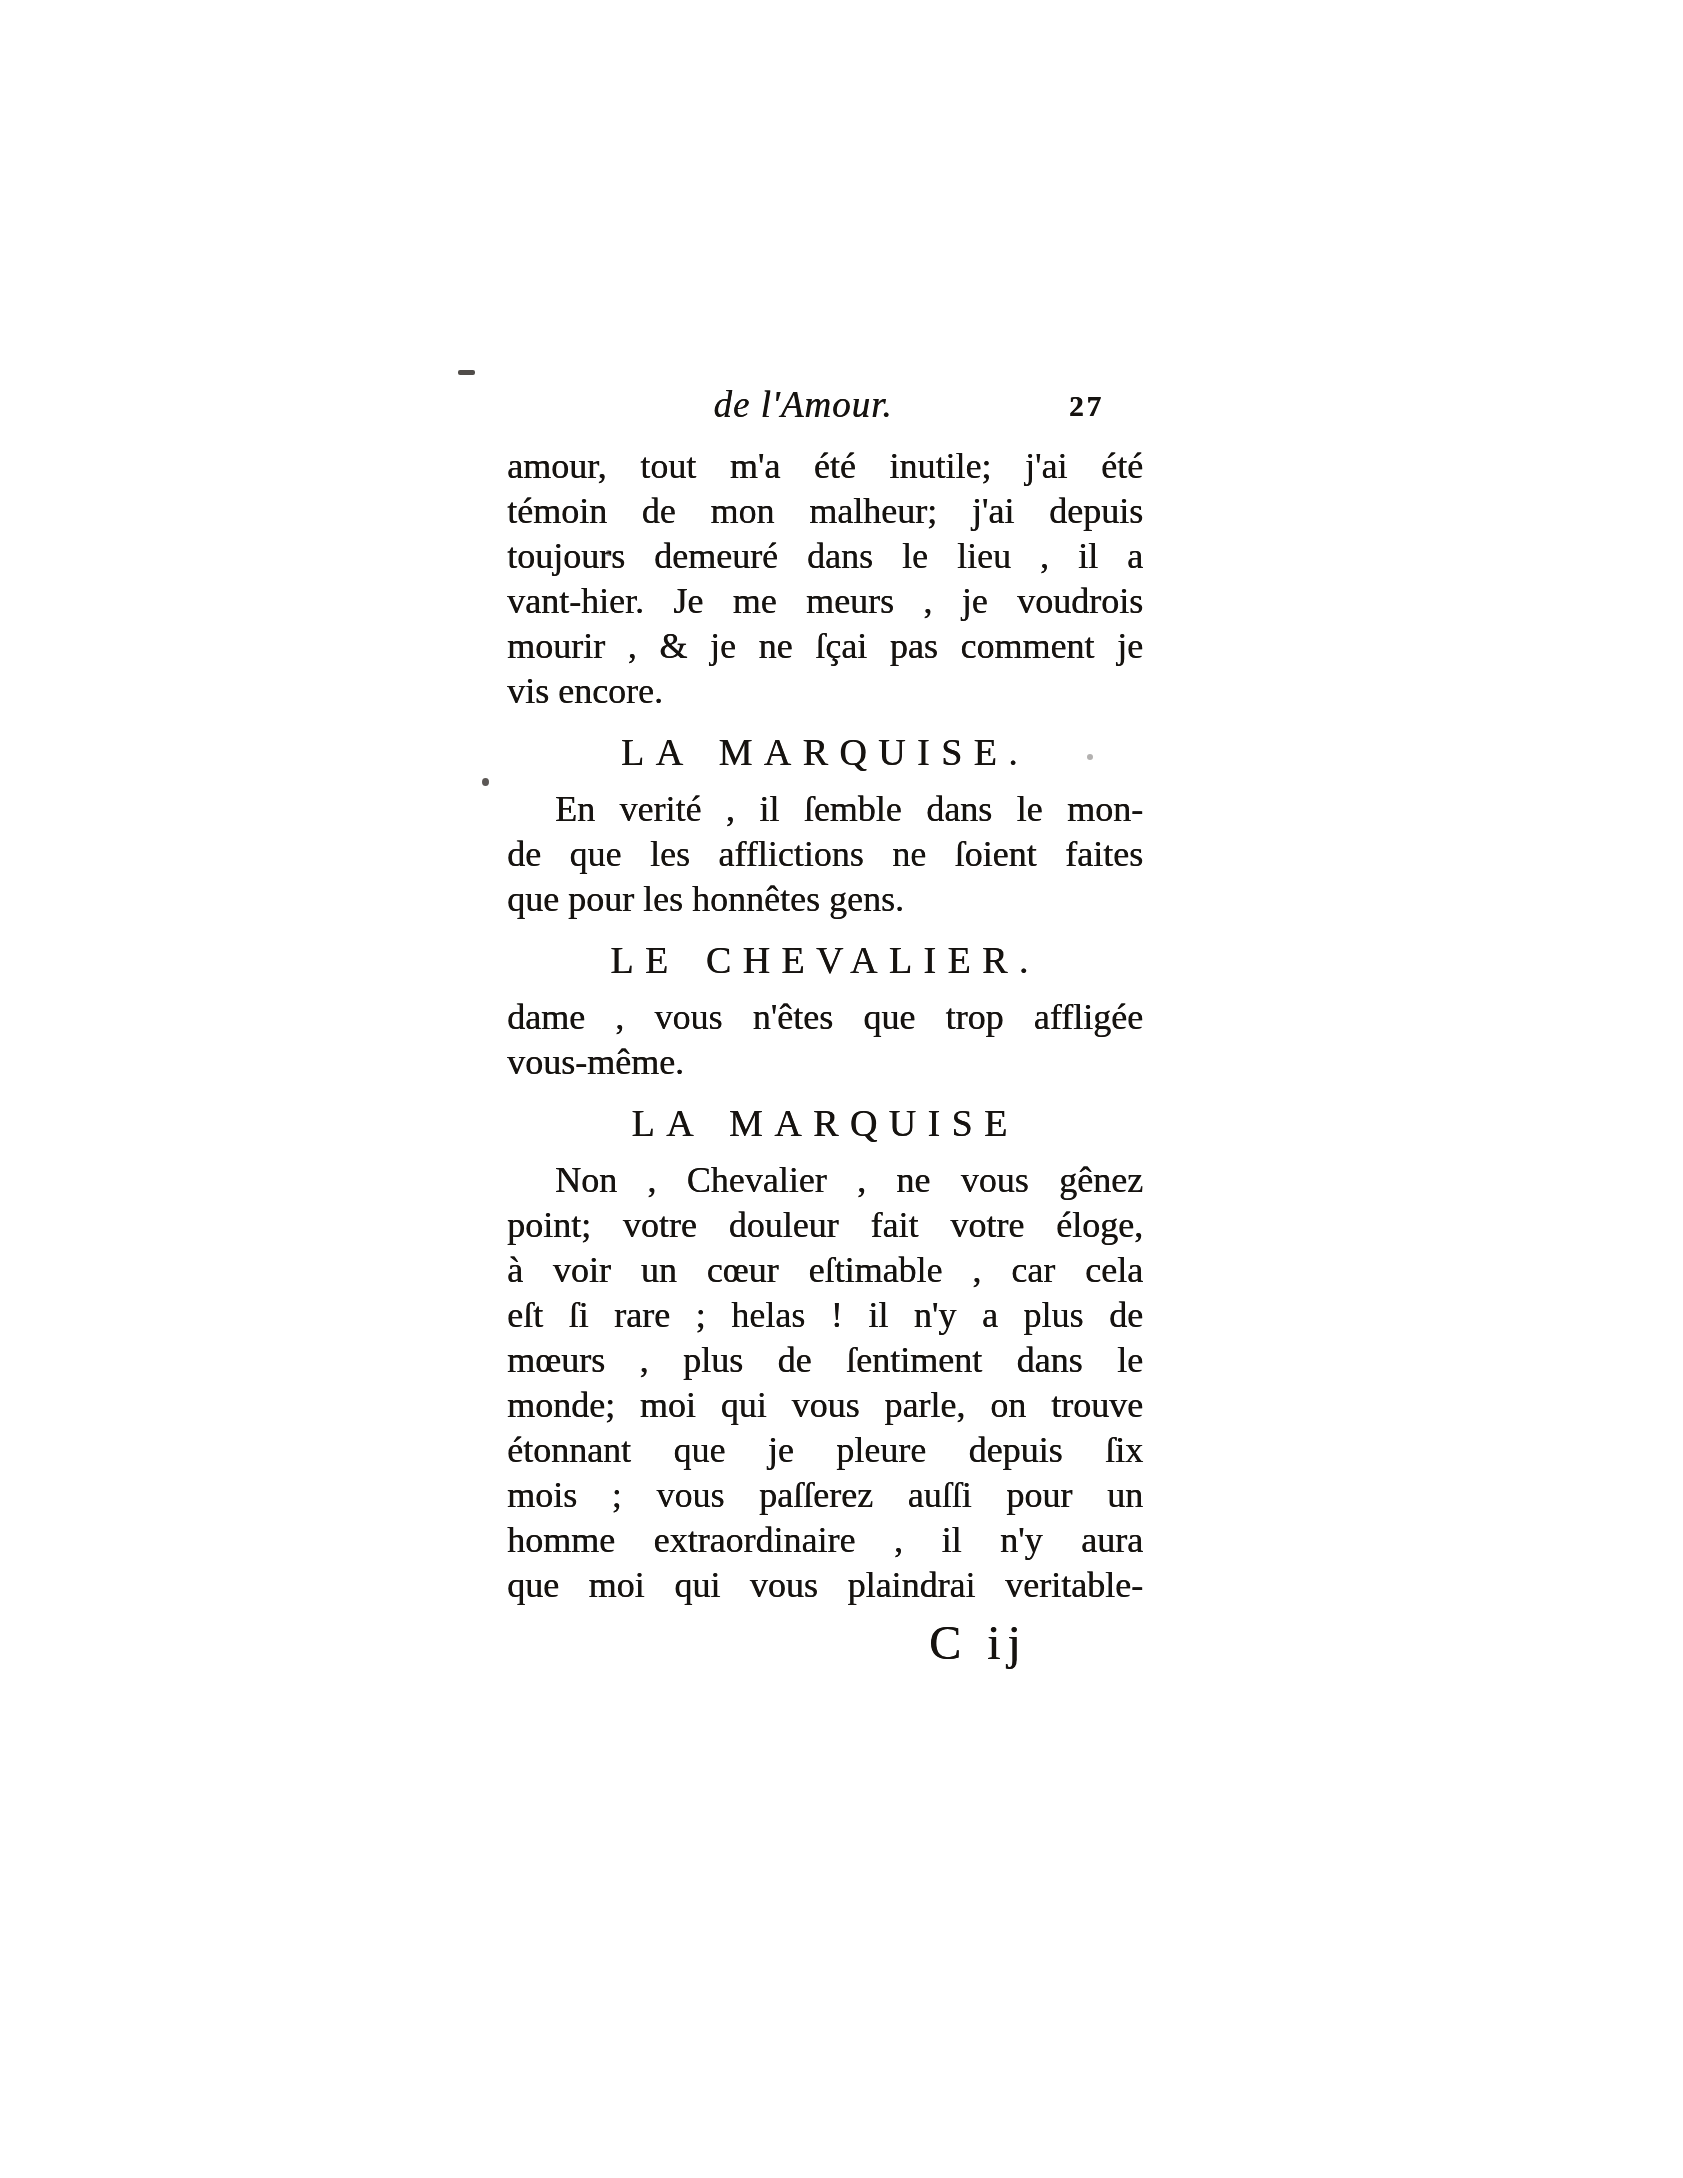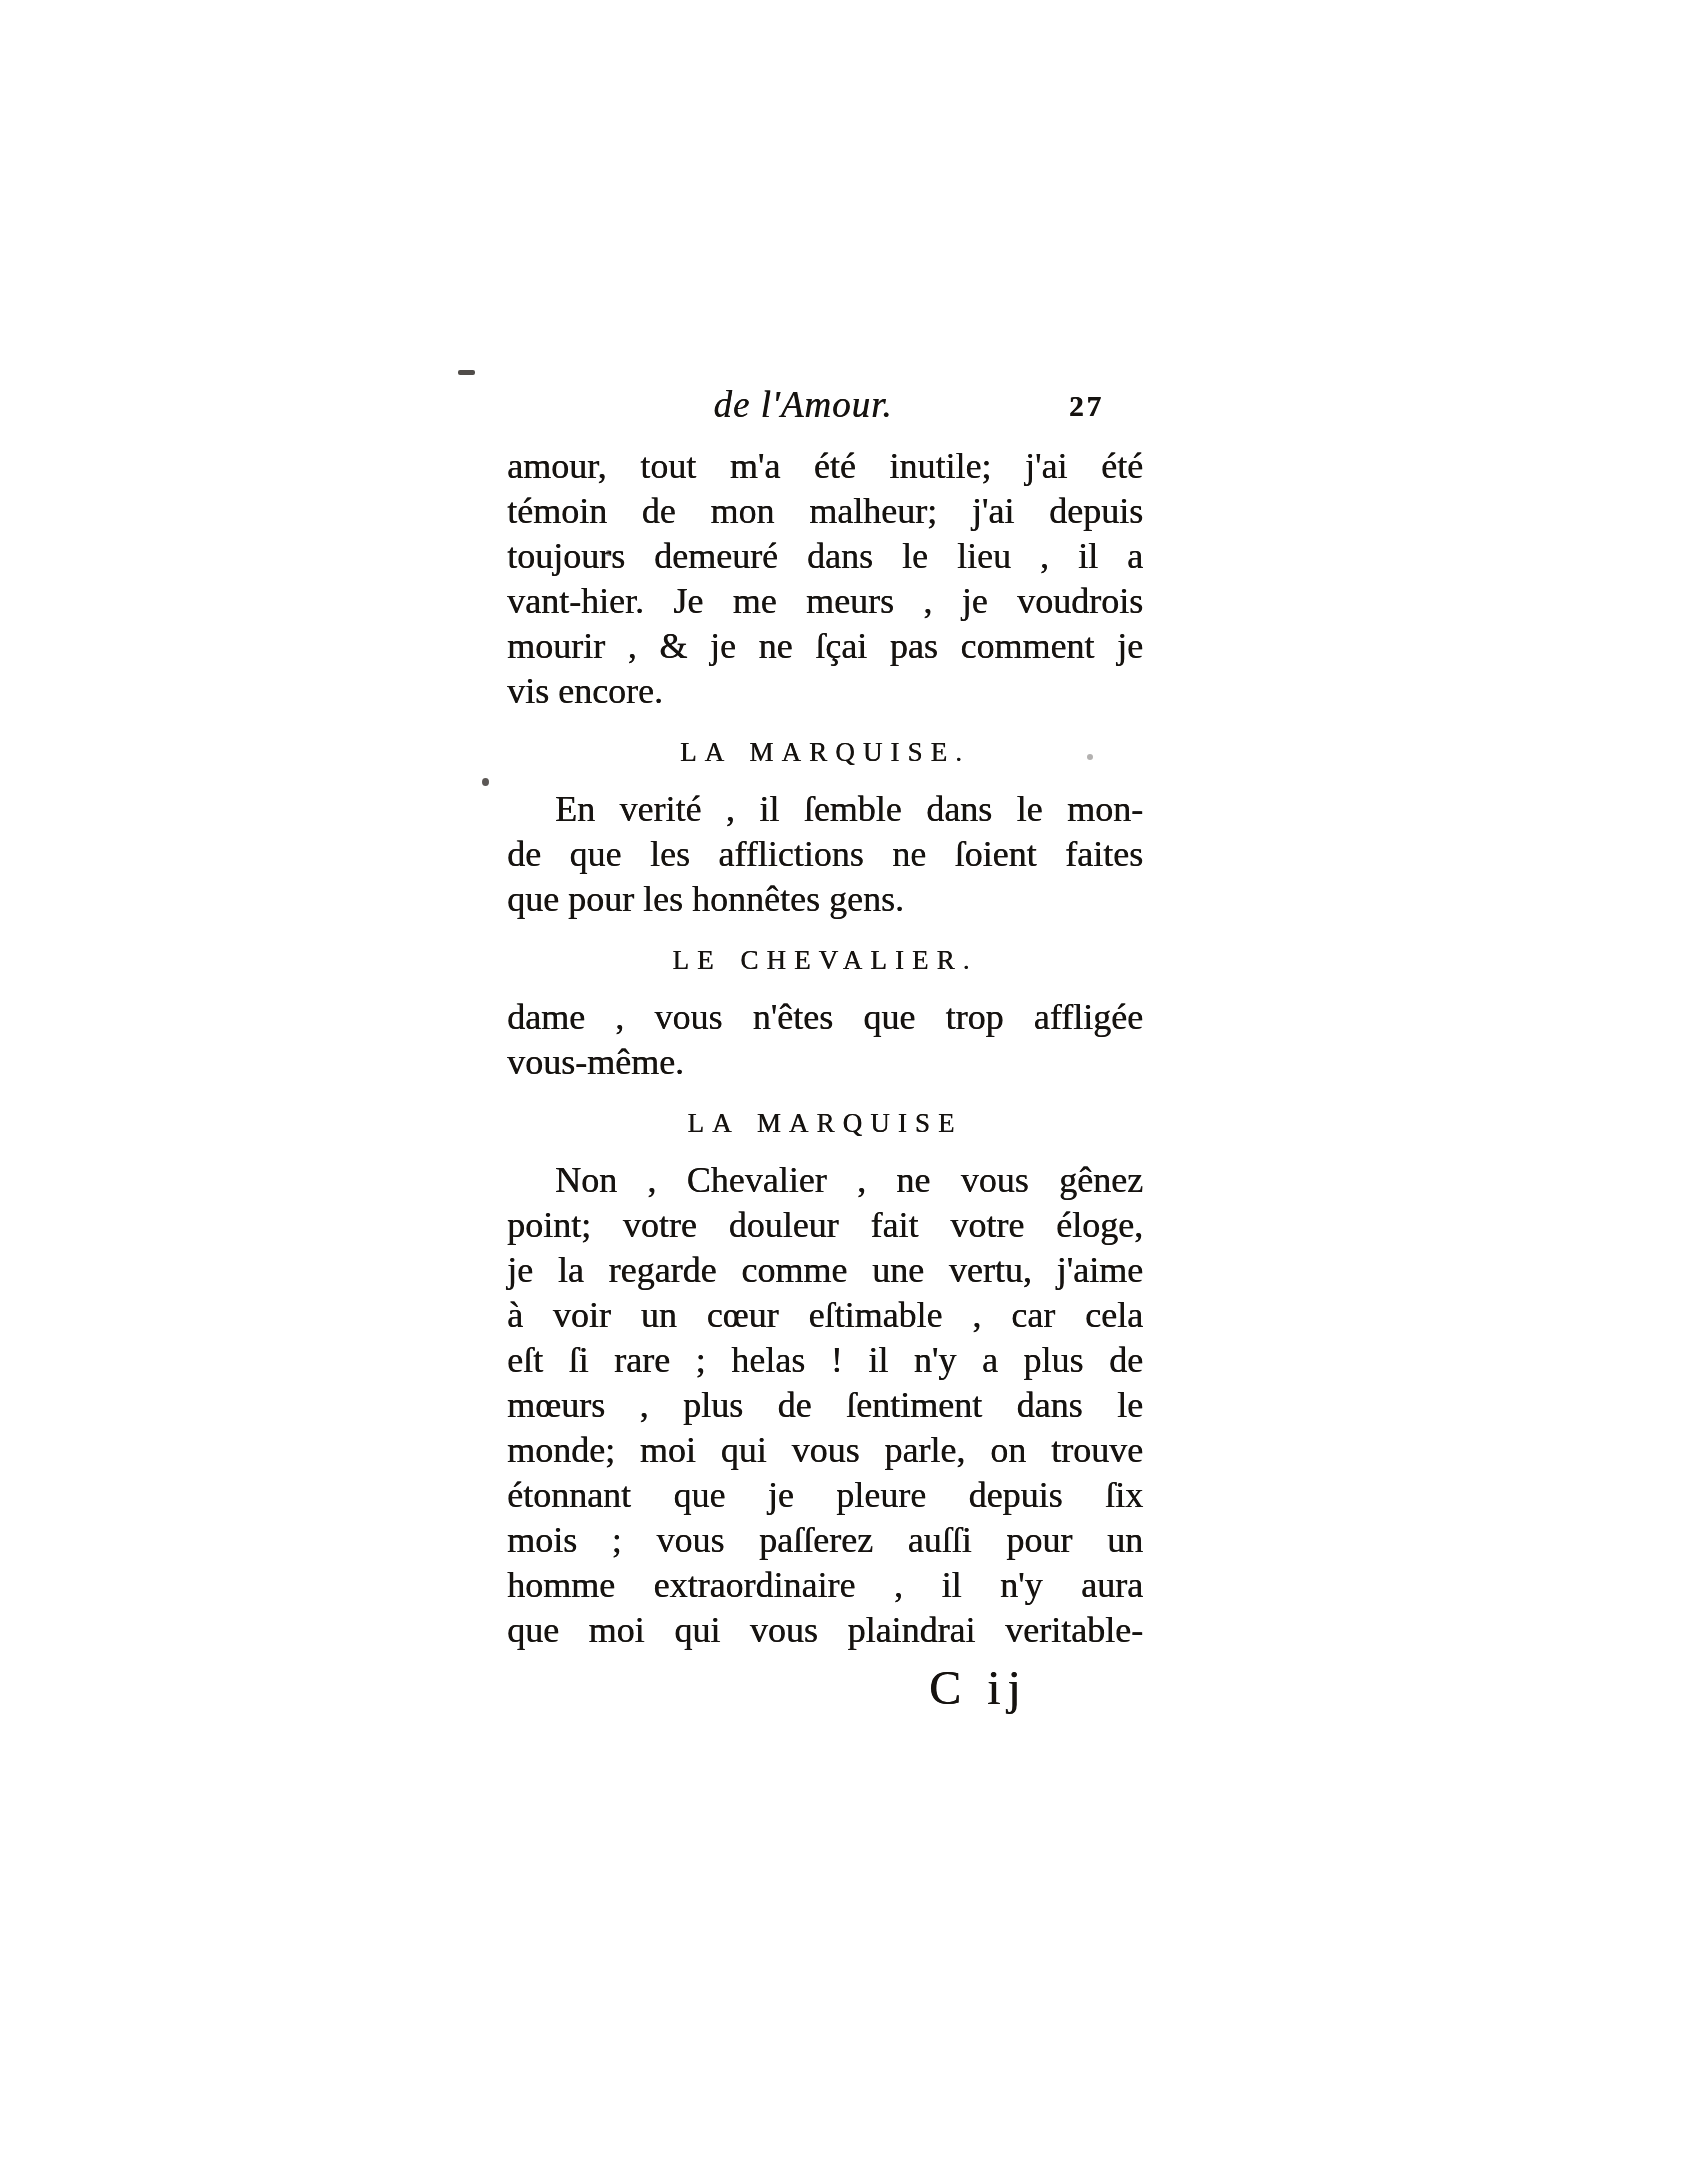--- a/index.html
+++ b/index.html
@@ -56,21 +56,21 @@
   }
   .paragraph { margin: 12px; }
   .text-line {
     text-align: justify;
     text-align-last: justify;
   }
   .text-line.last { text-align-last: left; }
   .text-line.indent { text-indent: 48px; }
   .speaker-heading {
     text-align: center;
-    font-size: 27px;
+    font-size: 38px;
     line-height: 45px;
     letter-spacing: 0.30em;
     word-spacing: 0.14em;
     margin: 16px 0 12px 0;
     white-space: nowrap;
   }
   .signature {
     padding-left: 434px;
     font-size: 48px;
     letter-spacing: 7px;
@@ -118,21 +118,20 @@
         </div>
         <div class="speaker-heading">LE CHEVALIER.</div>
         <div class="paragraph">
           <div class="text-line">dame , vous n'êtes que trop affligée</div>
           <div class="text-line last">vous-même.</div>
         </div>
         <div class="speaker-heading">LA MARQUISE</div>
         <div class="paragraph">
           <div class="text-line indent">Non , Chevalier , ne vous gênez</div>
           <div class="text-line">point; votre douleur fait votre éloge,</div>
-          <div class="text-line">je la regarde comme une vertu, j'aime</div>
           <div class="text-line">à voir un cœur eſtimable , car cela</div>
           <div class="text-line">eſt ſi rare ; helas ! il n'y a plus de</div>
           <div class="text-line">mœurs , plus de ſentiment dans le</div>
           <div class="text-line">monde; moi qui vous parle, on trouve</div>
           <div class="text-line">étonnant que je pleure depuis ſix</div>
           <div class="text-line">mois ; vous paſſerez auſſi pour un</div>
           <div class="text-line">homme extraordinaire , il n'y aura</div>
           <div class="text-line">que moi qui vous plaindrai veritable-</div>
         </div>
         <div class="signature">C ij</div>

